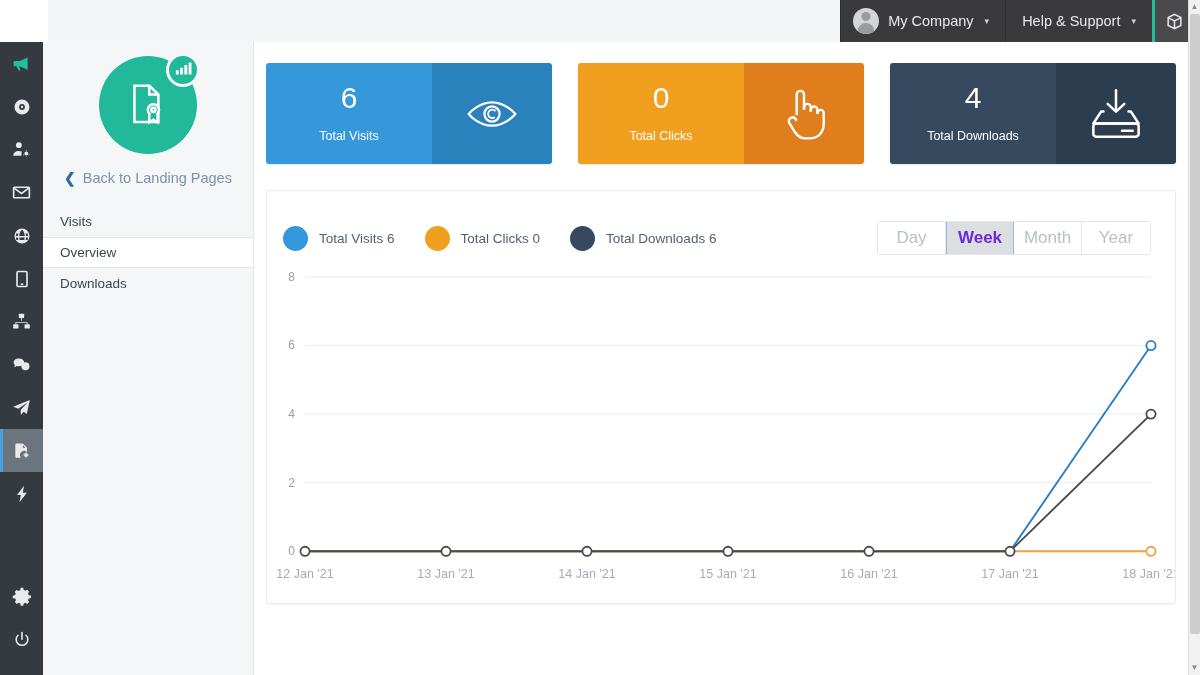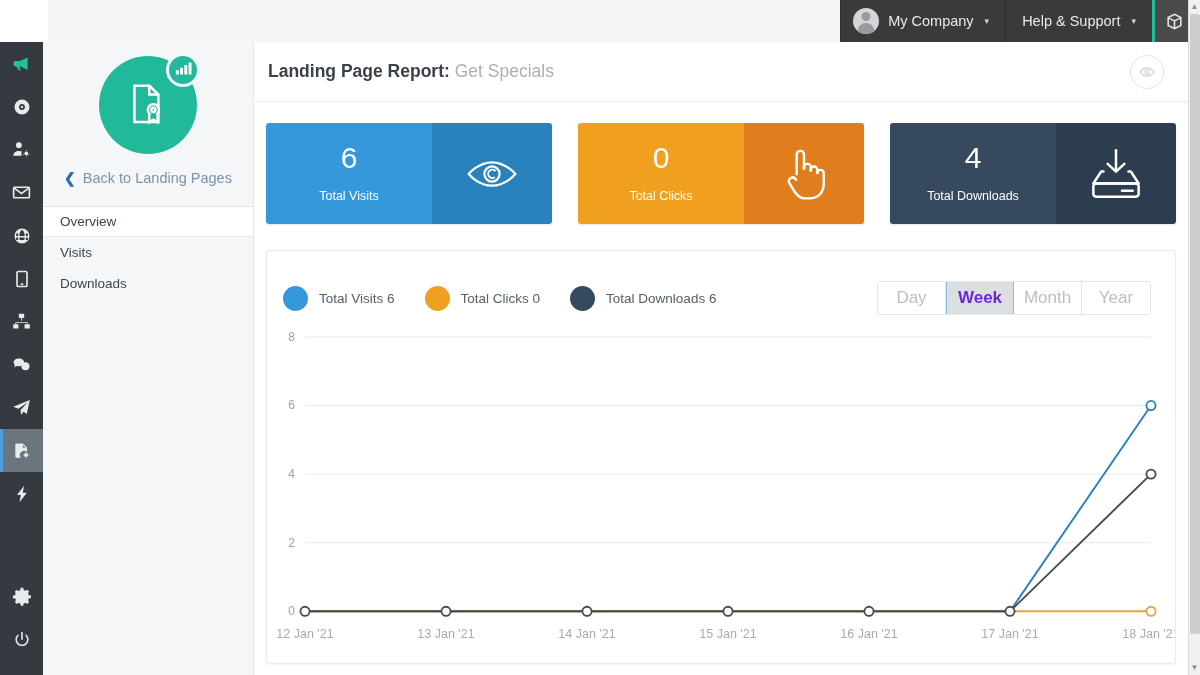--- a/index.html
+++ b/index.html
@@ -315,47 +315,35 @@
         </div>
       </div>
     </div>
 
     <div class="back-link">
       <span class="back-chevron">❮</span>
       <span>Back to Landing Pages</span>
     </div>
 
     <div class="nav-list">
+      <div class="nav-item">
+        <span>Visits</span>
+      </div>
       <div class="nav-item active">
         <span>Overview</span>
       </div>
       <div class="nav-item">
-        <span>Visits</span>
-      </div>
-      <div class="nav-item">
         <span>Downloads</span>
       </div>
     </div>
 
   </div>
 
   <div class="main">
 
-    <div class="page-head">
-      <div class="page-title">
-        <span>Landing Page Report:</span>
-        <span class="sub">Get Specials</span>
-      </div>
-      <div class="preview-btn">
-        <svg width="18" height="18" viewBox="0 0 24 24" fill="none" stroke="currentColor" stroke-width="1.4">
-          <path d="M2.6 12S6.3 6.6 12 6.6 21.4 12 21.4 12 17.7 17.4 12 17.4 2.6 12 2.6 12z"></path>
-          <circle cx="12" cy="12" r="2.7"></circle>
-        </svg>
-      </div>
-    </div>
 
     <div class="cards">
 
       <div class="card c-blue">
         <div class="card-body">
           <div class="card-num">6</div>
           <div class="card-label">Total Visits</div>
         </div>
         <div class="card-icon">
           <svg width="56" height="56" viewBox="0 0 48 48" fill="none" stroke="#ffffff" stroke-width="1.9">

